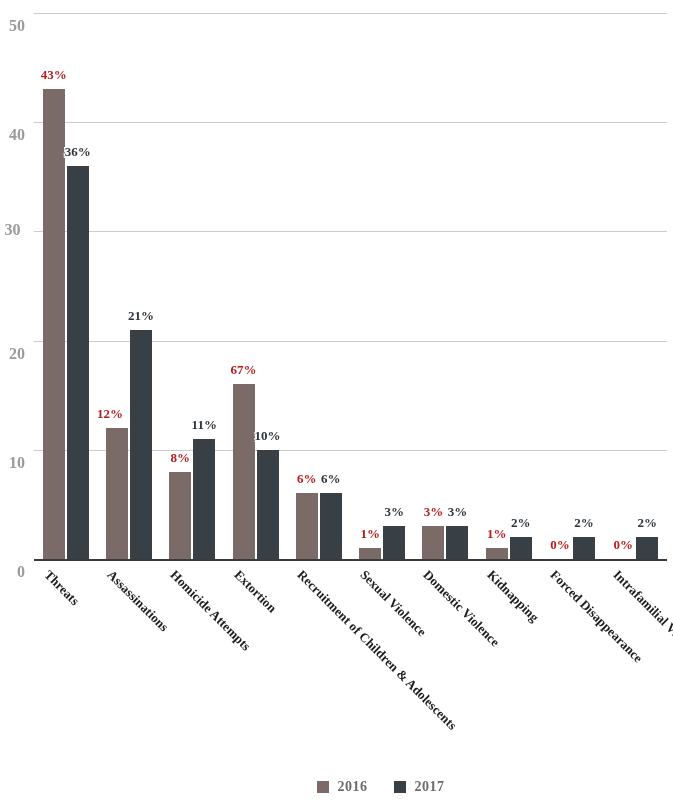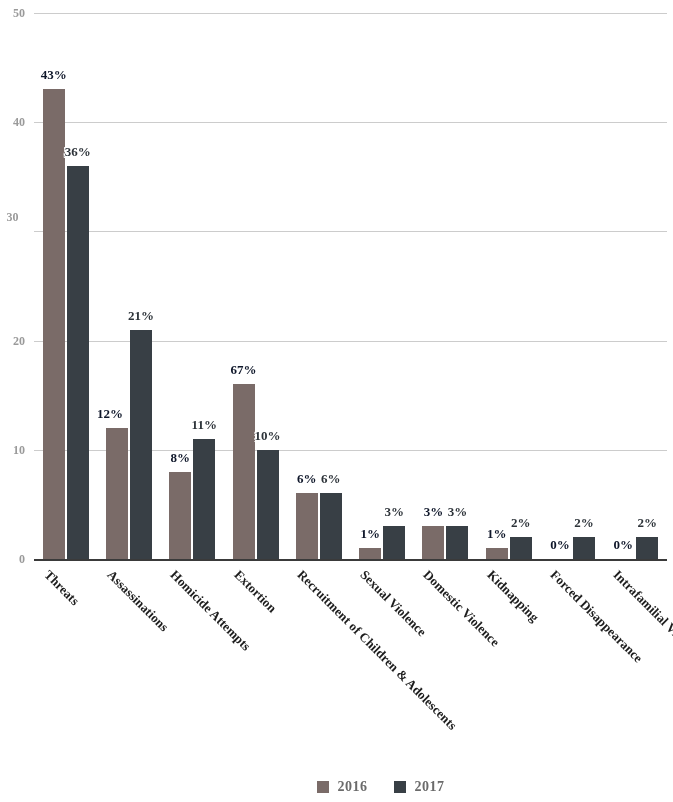--- a/index.html
+++ b/index.html
@@ -46,22 +46,23 @@
     background: #3a3a3a;
   }
 
   .ytick-wrap {
     position: absolute;
     left: 0;
     width: 25px;
     text-align: right;
     font-family: "Liberation Serif", serif;
     font-weight: bold;
-    font-size: 12px;
+    font-size: 16px;
     color: #9a9a9a;
+    margin-top: 11px;
   }
 
   
   .bar {
     position: absolute;
     bottom: 0;
   }
   .bar.s2016 { background: #7a6b68; }
   .bar.s2017 { background: #383f45; }
 
@@ -71,21 +72,21 @@
     font-weight: bold;
     font-size: 13px;
     white-space: nowrap;
     text-align: center;
     text-shadow:
       -1.5px -1.5px 0 #fff,  1.5px -1.5px 0 #fff,
       -1.5px  1.5px 0 #fff,  1.5px  1.5px 0 #fff,
       -1.5px 0 0 #fff, 1.5px 0 0 #fff,
       0 -1.5px 0 #fff, 0 1.5px 0 #fff;
   }
-  .bar-label.s2016 { color: #0f172a; }
+  .bar-label.s2016 { color: #b91c1c; }
   .bar-label.s2017 { color: #2e343a; }
 
   
   .cat-label {
     position: absolute;
     font-family: "Liberation Serif", serif;
     font-weight: bold;
     font-size: 13px;
     color: #1d1d1d;
     white-space: nowrap;

